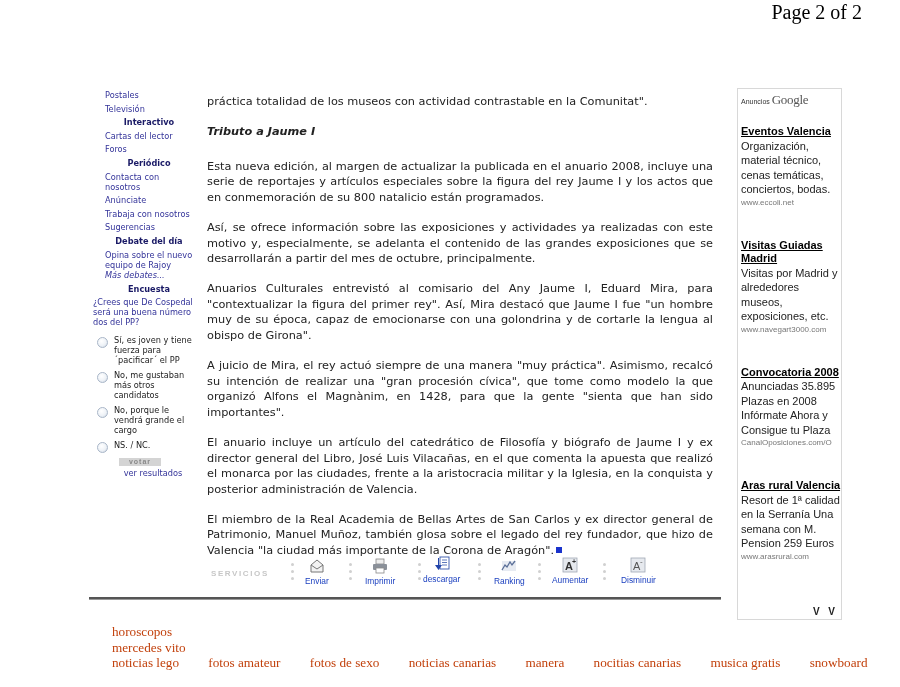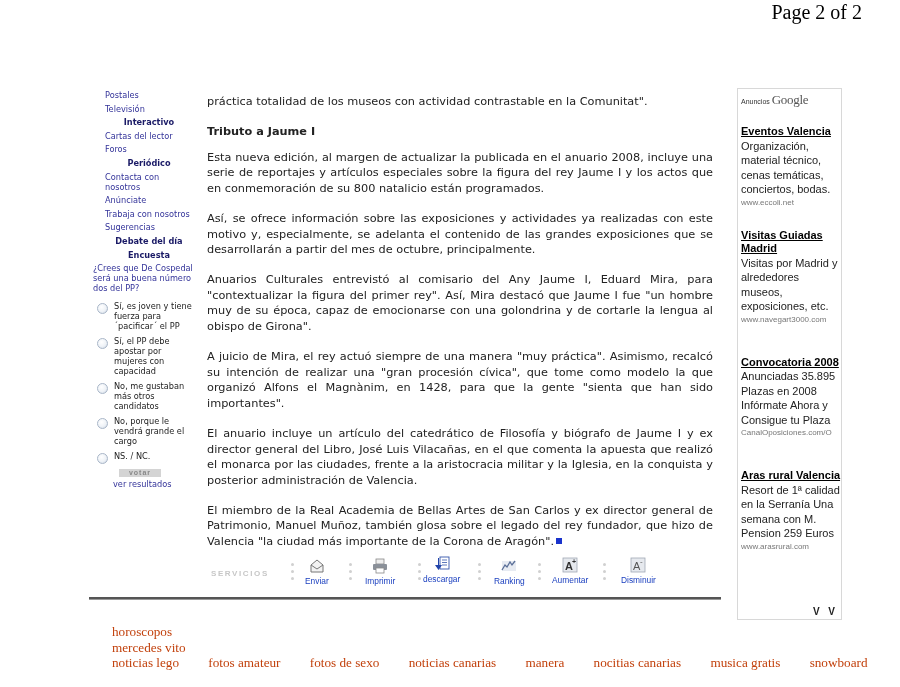--- a/index.html
+++ b/index.html
@@ -12,26 +12,26 @@
   .sidebar .item { display:block; margin:0 0 3.6px 0; color:#333399; text-decoration:none;padding-left:12px; }
   .sidebar .head { font-weight:bold; color:#1a1a66;text-align:center; }
   .sidebar .it { font-style:italic; }
   .sidebar .block { margin-bottom:4px; }
 
   .poll-q { color:#333399; margin:2px 0 8px 0; }
   .poll-opt { display:flex; align-items:flex-start; margin:0 0 5px 4px; font-size:8.2px; line-height:10px; color:#222; }
   .radio { flex:0 0 auto; width:11px; height:11px; border-radius:50%; border:1px solid #a9b6c8; background:radial-gradient(circle at 40% 35%, #ffffff 0%, #eef2f7 55%, #c9d3e0 100%); margin:2px 6px 0 0; box-sizing:border-box; }
   .poll-opt span.lbl { width:78px; }
   .vote-btn { display:block; margin:4px auto 2px 26px; width:42px; height:8px; background:#d4d4d4; color:#888; font-size:7px; line-height:8px; text-align:center; font-weight:bold; letter-spacing:1px; border:none; padding:0; }
-  .results-link { display:block; margin-left:20px; color:#333399; font-size:8.2px; }
+  .results-link { display:block; margin-left:20px; color:#333399; font-size:8.2px;text-align:center; }
 
   
   .article { position:absolute; left:207px; top:94px; width:506px; font-family:"DejaVu Sans", sans-serif; font-size:11.3px; line-height:15.6px; color:#222; text-align:justify; }
   .article p { margin:0 0 14.5px 0; }
-  .article .subhead { font-weight:bold; margin:0 0 10px 0; }
+  .article .subhead { font-weight:bold; font-style:italic; margin:0 0 19px 0; }
   .end-mark { display:inline-block; width:6px; height:6px; background:#1a33cc; margin-left:2px; vertical-align:1px; }
 
   
   .services { position:absolute; left:211px; top:556px; width:470px; height:36px; font-family:"Liberation Sans", sans-serif; }
   .services .svc-label { position:absolute; left:0; top:13px; font-size:8px; color:#c7c7c7; letter-spacing:1.6px; font-weight:bold; }
   .svc-sep { position:absolute; top:7px; width:3px; height:20px; }
   .svc-sep i { display:block; width:3px; height:3px; background:#d0d0d0; border-radius:50%; margin-bottom:4px; }
   .svc-item { position:absolute; top:0; text-align:center; font-size:8.4px; color:#1a3fbf; }
   .svc-item .ico { display:block; margin:0 auto 2px auto; width:16px; height:16px; }
   .rule { position:absolute; left:89px; top:597px; width:632px; height:2px; background:#555; border-bottom:1px solid #999; }
@@ -61,31 +61,31 @@
   <a class="item">Televisión</a>
   <div class="item head">Interactivo</div>
   <a class="item">Cartas del lector</a>
   <a class="item">Foros</a>
   <div class="item head">Periódico</div>
   <a class="item">Contacta con nosotros</a>
   <a class="item">Anúnciate</a>
   <a class="item">Trabaja con nosotros</a>
   <a class="item">Sugerencias</a>
   <div class="item head">Debate del día</div>
+  <div class="block">
+    <a class="item" style="margin:0;">Opina sobre el nuevo equipo de Rajoy</a>
+    <a class="item it">Más debates...</a>
+  </div>
   <div class="item head">Encuesta</div>
   <div class="poll-q">¿Crees que De Cospedal será una buena número dos del PP?</div>
 
   <div>
     <label class="poll-opt">
       <span class="radio"></span>
       <span class="lbl">Sí, es joven y tiene fuerza para ´pacificar´ el PP</span>
-    </label>
-    <label class="poll-opt">
-      <span class="radio"></span>
-      <span class="lbl">Sí, el PP debe apostar por mujeres con capacidad</span>
     </label>
     <label class="poll-opt">
       <span class="radio"></span>
       <span class="lbl">No, me gustaban más otros candidatos</span>
     </label>
     <label class="poll-opt">
       <span class="radio"></span>
       <span class="lbl">No, porque le vendrá grande el cargo</span>
     </label>
     <label class="poll-opt">
@@ -198,21 +198,21 @@
 <div class="ads">
   <div class="ads-head">
     <span>Anuncios</span>
     <b>Google</b>
   </div>
   <div class="ad" style="margin-top:17px;">
     <a class="ad-title">Eventos Valencia</a>
     <div class="ad-body">Organización, material técnico, cenas temáticas, conciertos, bodas.</div>
     <div class="ad-url">www.eccoli.net</div>
   </div>
-  <div class="ad" style="margin-top:21px;">
+  <div class="ad" style="margin-top:31px;">
     <a class="ad-title">Visitas Guiadas Madrid</a>
     <div class="ad-body">Visitas por Madrid y alrededores museos, exposiciones, etc.</div>
     <div class="ad-url">www.navegart3000.com</div>
   </div>
   <div class="ad" style="margin-top:31px;">
     <a class="ad-title">Convocatoria 2008</a>
     <div class="ad-body">Anunciadas 35.895 Plazas en 2008 Infórmate Ahora y Consigue tu Plaza</div>
     <div class="ad-url">CanalOposiciones.com/O</div>
   </div>
   <div class="ad" style="margin-top:31px;">

